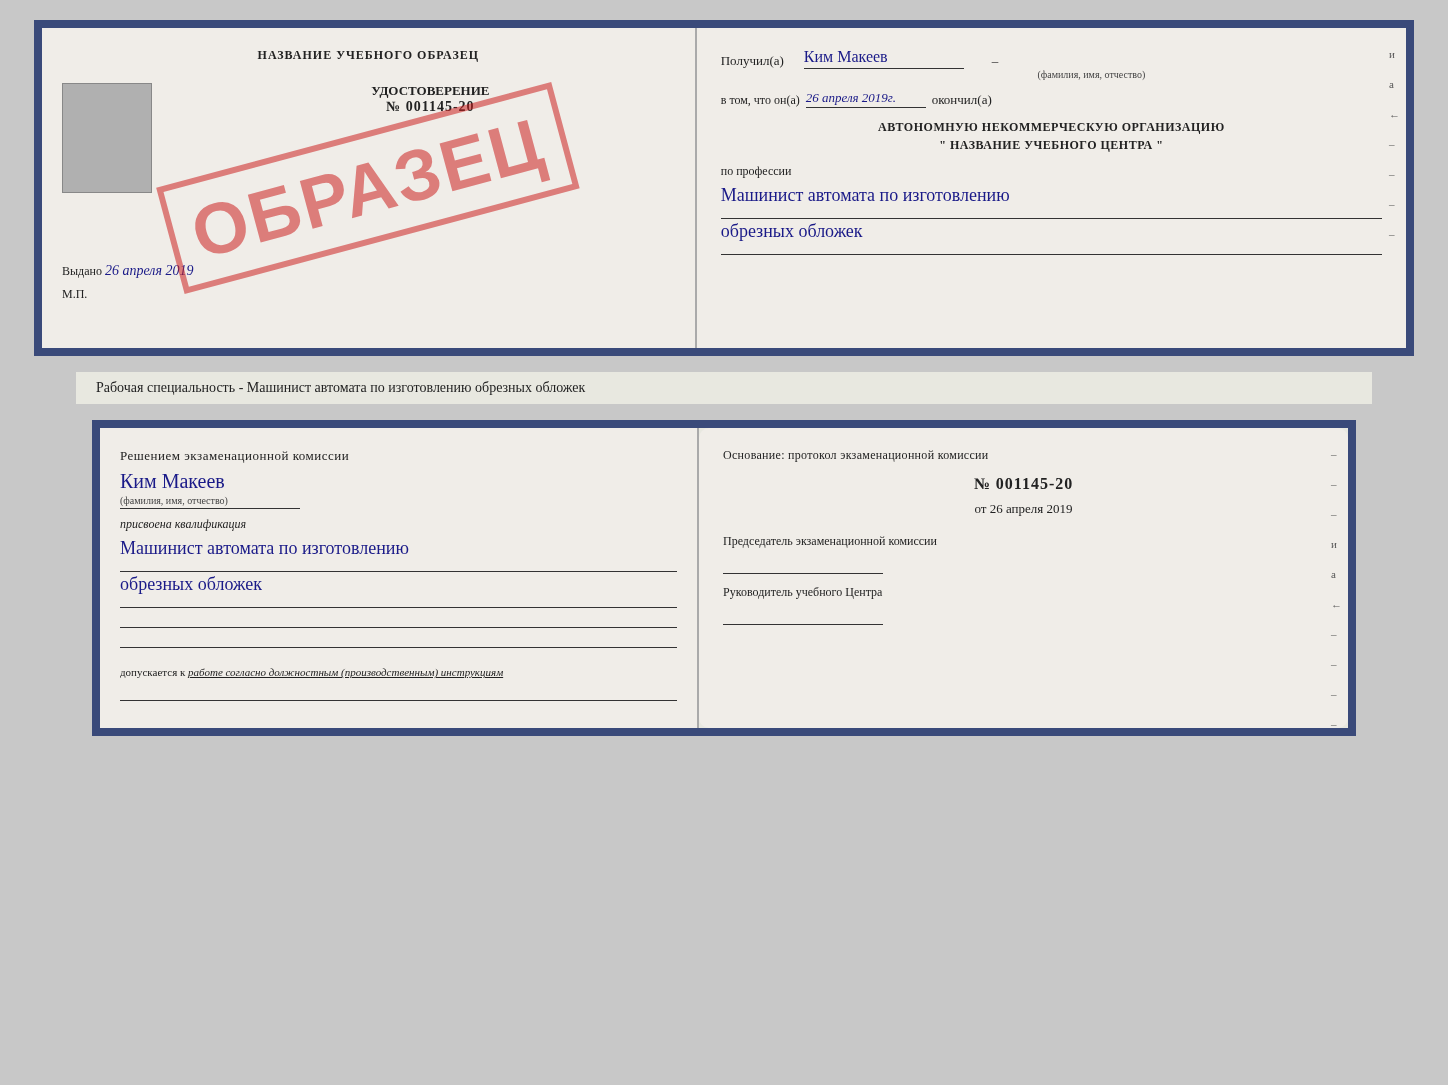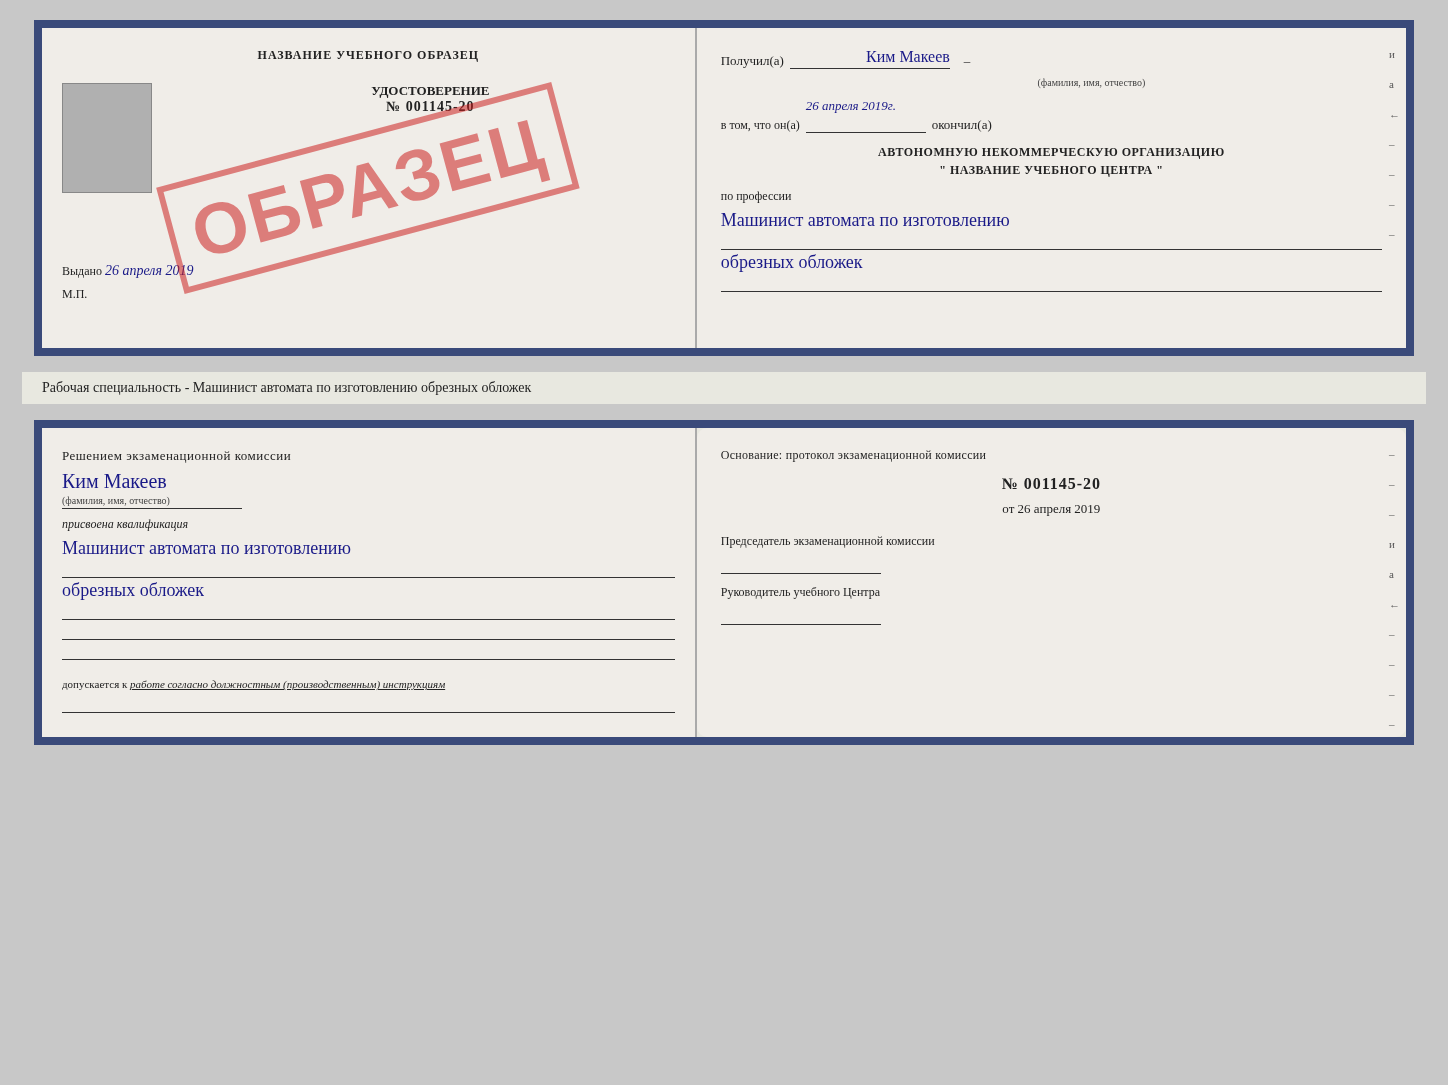--- a/index.html
+++ b/index.html
@@ -107,24 +107,23 @@
     .mp-line {
       margin-top: 8px;
       font-size: 12px;
       color: #222;
     }
 
     
     .poluchil-line {
       display: flex;
       align-items: flex-end;
-      gap: 6px;
-      margin-bottom: 8px;
+      gap: 20px;
+      margin-bottom: 0;
       font-size: 13px;
-      text-align: right;
     }
 
     .poluchil-line .handwritten {
       font-family: 'Segoe Script', 'Comic Sans MS', cursive;
       font-size: 16px;
       color: #1a1a88;
       border-bottom: 1px solid #333;
       padding-bottom: 2px;
       min-width: 160px;
     }
@@ -143,21 +142,21 @@
       display: flex;
       align-items: flex-end;
       gap: 6px;
     }
 
     .date-handwritten {
       font-style: italic;
       font-size: 13px;
       color: #1a1a88;
       border-bottom: 1px solid #333;
-      padding-bottom: 18px;
+      padding-bottom: 1px;
       min-width: 120px;
     }
 
     .org-block {
       margin: 10px 0;
       font-size: 12px;
       font-weight: bold;
       text-align: center;
       letter-spacing: 0.5px;
       line-height: 1.5;
@@ -168,21 +167,21 @@
       font-size: 12px;
       color: #222;
       margin: 8px 0 4px 0;
     }
 
     .profession-handwritten {
       font-family: 'Segoe Script', 'Comic Sans MS', cursive;
       font-size: 18px;
       color: #1a1a88;
       border-bottom: 1px solid #333;
-      padding-bottom: 16px;
+      padding-bottom: 10px;
       display: block;
       margin-top: 4px;
       line-height: 1.4;
     }
 
     .side-marks {
       position: absolute;
       right: 6px;
       top: 20px;
       display: flex;
@@ -197,21 +196,21 @@
       font-size: 14px;
       color: #222;
       padding: 8px 20px;
       background: #e8e8e0;
     }
 
     
     .bottom-doc-container {
       background: #e8e8e0;
       border: 8px solid #3a4a7a;
-      width: 1380px;
+      width: 1264px;
       display: flex;
       position: relative;
       overflow: hidden;
     }
 
     .bottom-left {
       width: 48%;
       border-right: 2px solid #aaa;
       padding: 20px;
       background: #f0ede8;
@@ -369,21 +368,21 @@
       <span>а</span>
       <span>←</span>
       <span>–</span>
       <span>–</span>
       <span>–</span>
       <span>–</span>
     </div>
   </div>
 </div>
 
-<div class="description-line" style="width:1404px;">Рабочая специальность - Машинист автомата по изготовлению обрезных обложек</div>
+<div class="description-line" style="width:1296px;">Рабочая специальность - Машинист автомата по изготовлению обрезных обложек</div>
 
 <div class="bottom-doc-container">
 
   <div class="bottom-left">
     <div class="resheniyem-text">Решением экзаменационной комиссии</div>
     <div class="name-handwritten">Ким Макеев</div>
     <span class="label-small" style="text-align:left; display:block; margin-left:0; border-bottom:1px solid #333; width:180px; padding-bottom:2px;">(фамилия, имя, отчество)</span>
 
     <div class="prisvoena-text">присвоена квалификация</div>
     <span class="profession-handwritten">Машинист автомата по изготовлению</span>

